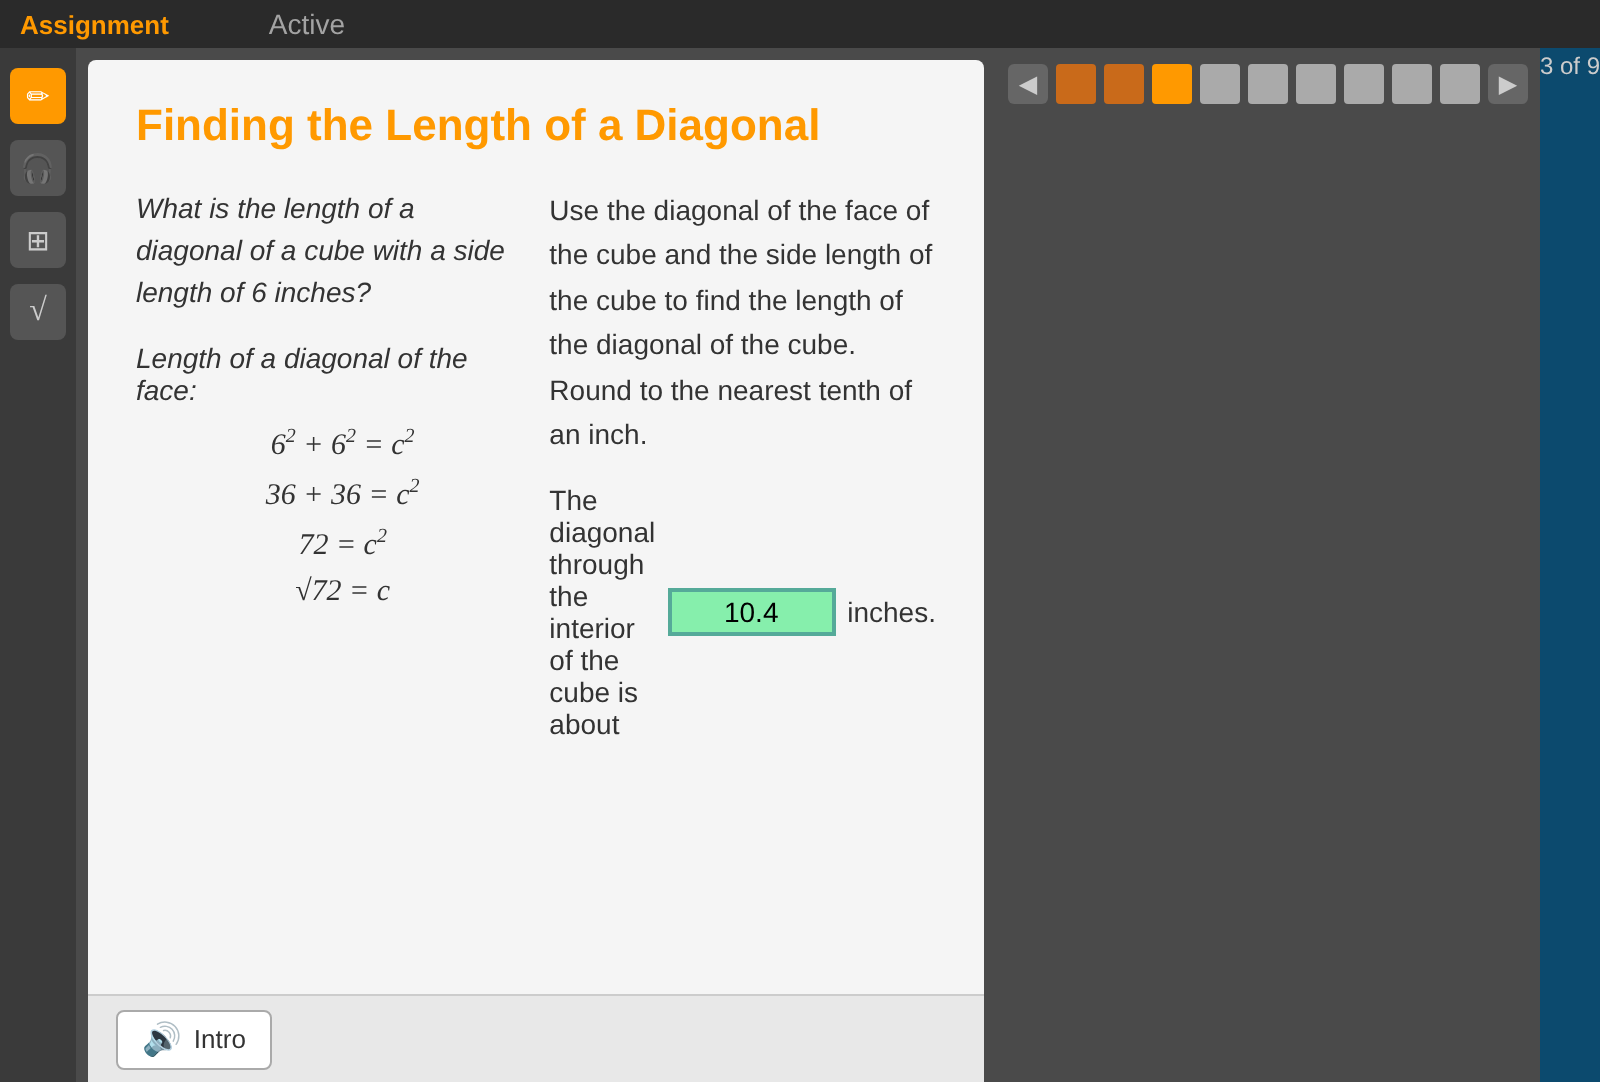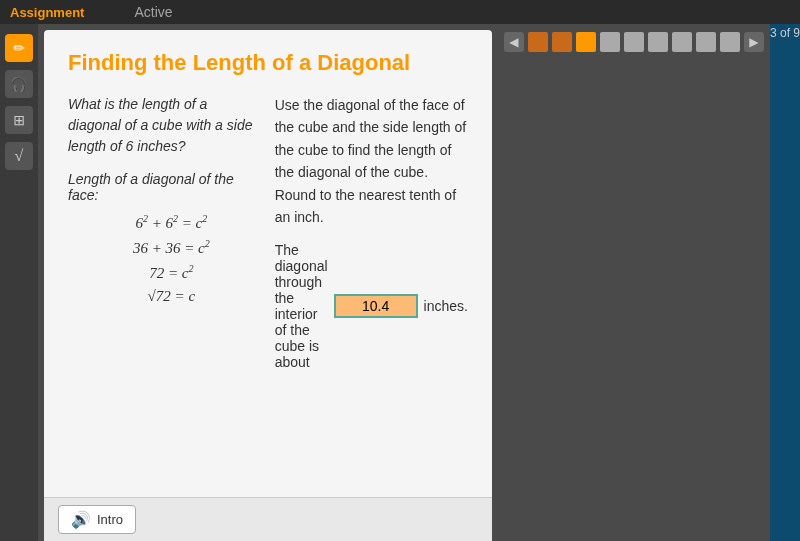--- a/index.html
+++ b/index.html
@@ -155,21 +155,21 @@
     .answer-row {
       display: flex;
       align-items: center;
       gap: 6px;
       font-size: 14px;
       color: #333;
     }
 
     .answer-input {
       border: 2px solid #5a9;
-      background: #fdba74;
+      background: #86efac;
       padding: 2px 19px;
       width: 84px;
       font-size: 14px;
       text-align: center;
       outline: none;
     }
 
     
     #panel-bottom {
       background: #e8e8e8;

